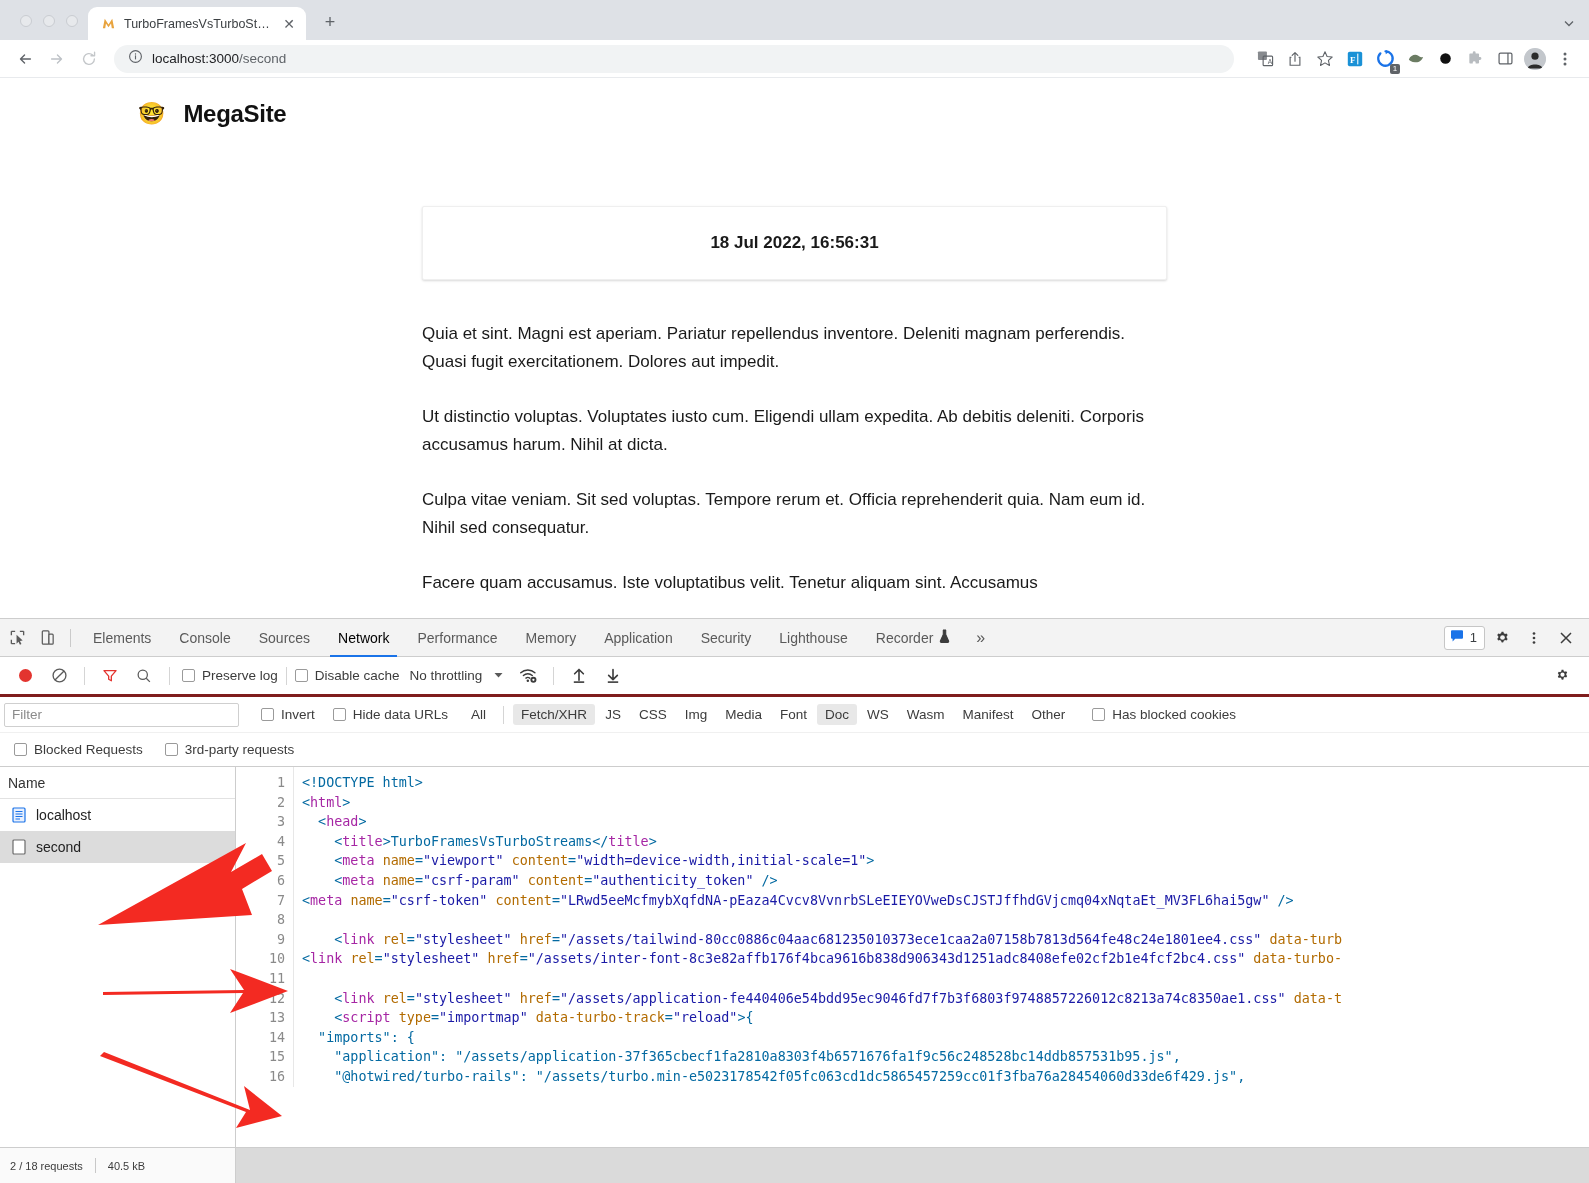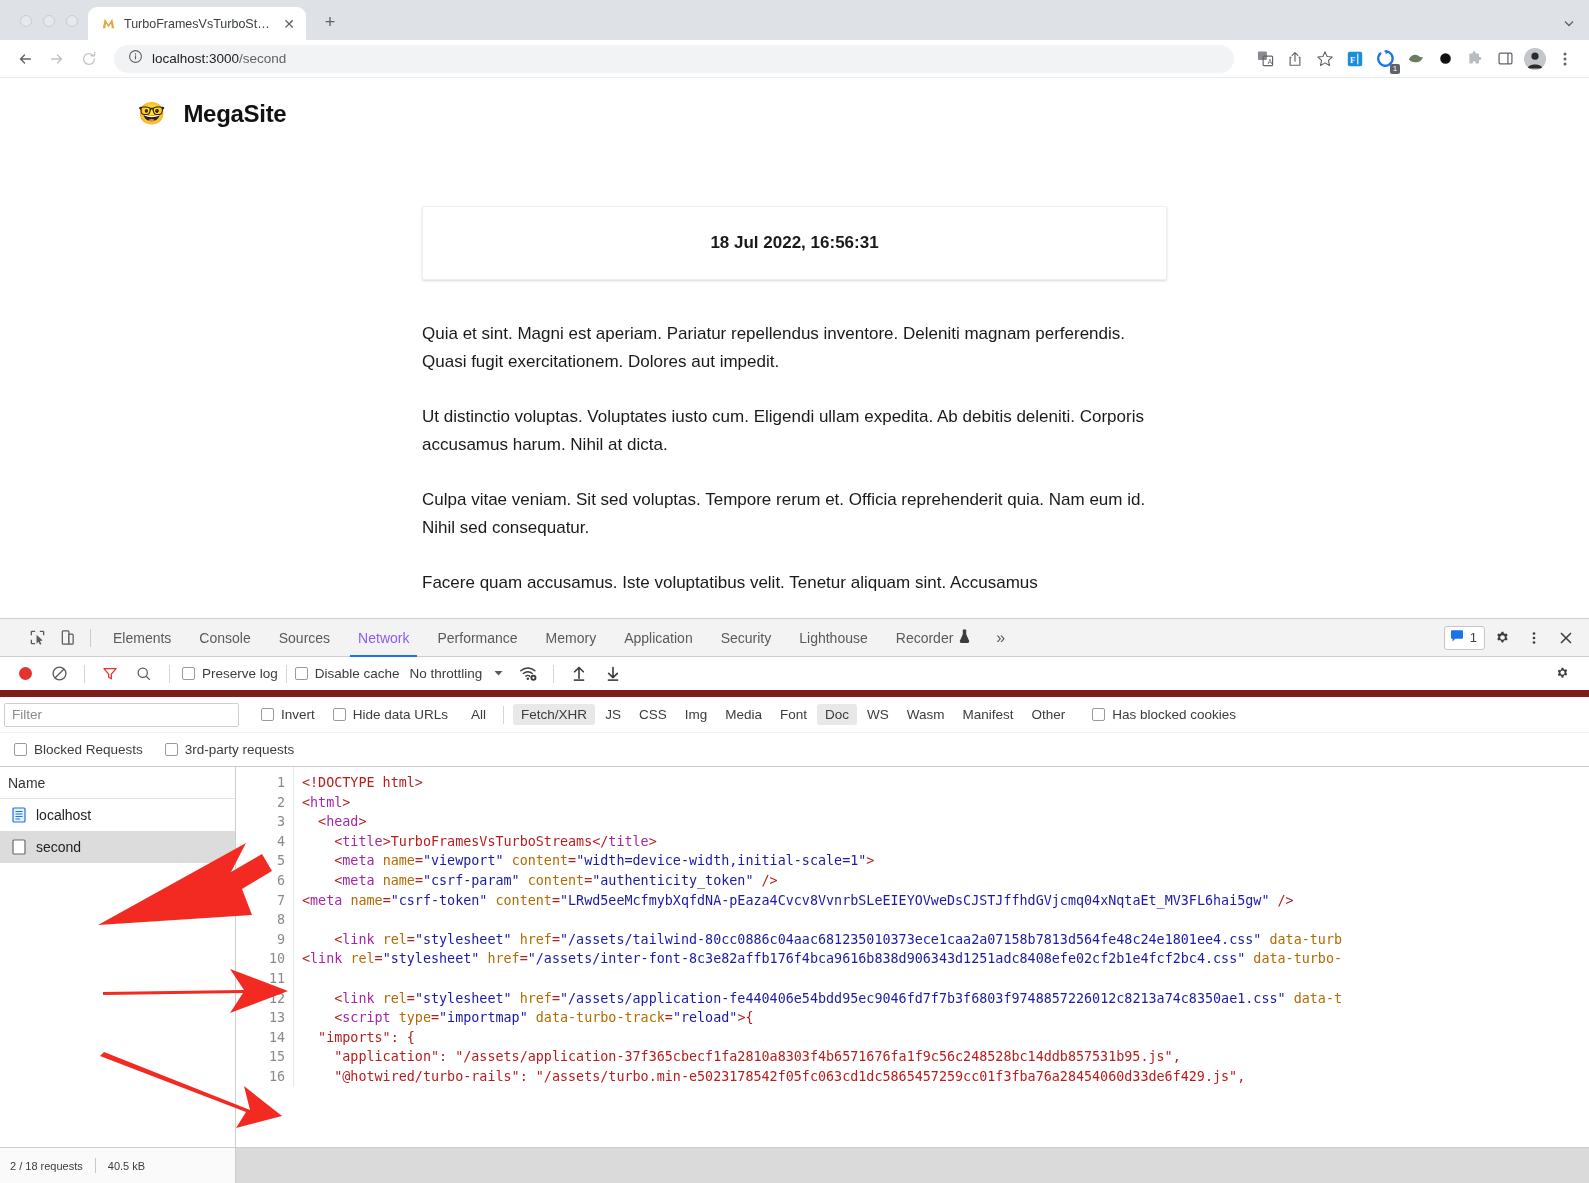--- a/index.html
+++ b/index.html
@@ -106,47 +106,47 @@
   
   .devtools {
     position:absolute; left:0; right:0; bottom:0; height: 565px;
     background:#ffffff; border-top:1px solid #cdcdcd;
     display:flex; flex-direction:column;
     font-family: "Liberation Sans", sans-serif;
   }
 
   .dt-tabbar {
     height:38px; display:flex; align-items:center; background:#f3f3f3;
-    border-bottom:1px solid #cdcdcd; padding-left:22px; flex:none;
+    border-bottom:1px solid #cdcdcd; padding-left:2px; flex:none;
   }
   .dt-iconbtn {
     width:30px;height:28px;display:flex;align-items:center;justify-content:center;
     color:#5a5a5a; flex:none;
   }
   .dt-sep { width:1px; height:18px; background:#cacaca; margin: 0 8px; flex:none; }
   .dt-tab {
     font-size:14px; color:#5a5a5a; padding: 0 14px; height:38px;
     display:flex;align-items:center; position:relative; white-space:nowrap;
   }
-  .dt-tab.active { color:#8b5cf6; }
+  .dt-tab.active { color:#000000; }
   .dt-tab.active:after {
     content:''; position:absolute; left:6px; right:6px; bottom:0; height:2px; background:#1a73e8;
   }
   .dt-tab .flask { margin-left:6px; font-size:12px; }
   .dt-more { font-size:16px; color:#5a5a5a; padding:0 12px; }
   .dt-right { margin-left:auto; display:flex; align-items:center; padding-right:8px; gap:2px; }
   .msg-pill {
     display:flex;align-items:center;gap:6px; border:1px solid #c6c6c6; border-radius:3px;
     padding: 2px 7px 2px 5px; height:24px; background:#fff;
   }
   .msg-count { font-size:13px; color:#3c4043; }
 
   .dt-toolbar {
     height:40px; display:flex; align-items:center; gap:0;
-    border-bottom:7px solid #7f1d1d; padding-left:8px; flex:none; background:#fff;text-align:center;
+    border-bottom:3px solid #7f1d1d; padding-left:8px; flex:none; background:#fff;text-align:center;
   }
   .rec-dot { width:13px;height:13px;border-radius:50%;background:#e3342f; }
   .tbbtn {
     width:34px;height:30px;display:flex;align-items:center;justify-content:center;color:#5a5a5a;flex:none;
   }
   .vsep { width:1px;height:18px;background:#d5d5d5;margin:0 8px;flex:none; }
   .cbx {
     display:flex;align-items:center;gap:7px;font-size:13.5px;color:#3c3c3c;white-space:nowrap;
   }
   .box {
@@ -210,21 +210,21 @@
   .code-inner { display:flex; }
   .gutter {
     width:58px; flex:none; text-align:right; padding: 6px 8px 0 0;
     color:#8a8a8a; background:#fff; border-right:1px solid #e7e7e7;
     user-select:none;
   }
   .lines { flex:1; padding: 6px 0 0 8px; white-space:pre; overflow:hidden; }
   .tg { color:#a626a4; }       
   .at { color:#b26b00; }       
   .vl { color:#1a1aa6; }       
-  .pn { color:#b91c1c;margin-top:24px; }          
+  .pn { color:#0369a1;margin-top:24px; }          
 
   .statusbar {
     height:36px; display:flex; align-items:center; border-top:1px solid #cdcdcd; flex:none;
     background:#fafafa;
   }
   .status-left {
     width:236px; display:flex; align-items:center; gap:12px; padding-left:10px;
     font-size:11px; color:#3c3c3c; border-right:1px solid #cdcdcd; height:100%;
   }
   .sb-sep { width:1px; height:15px; background:#c8c8c8; }

